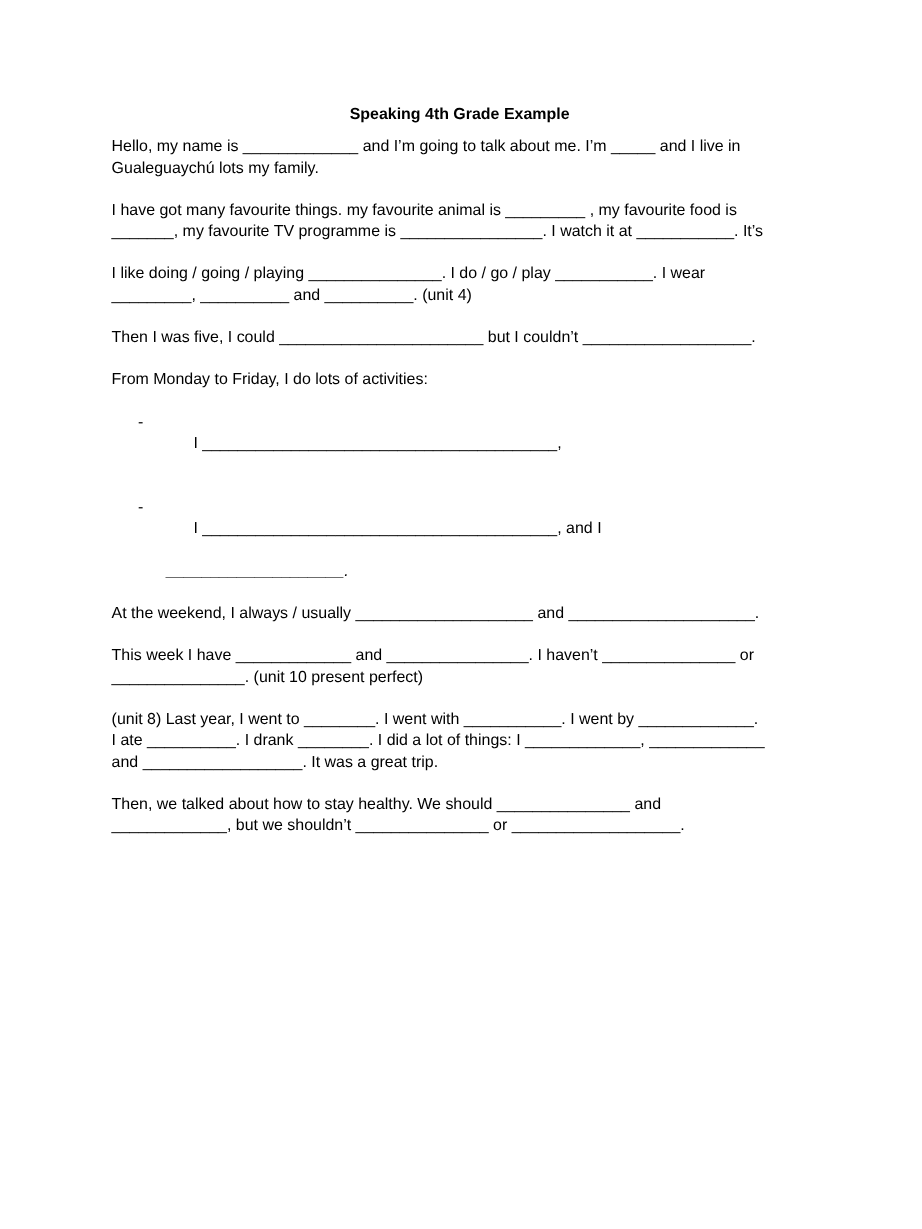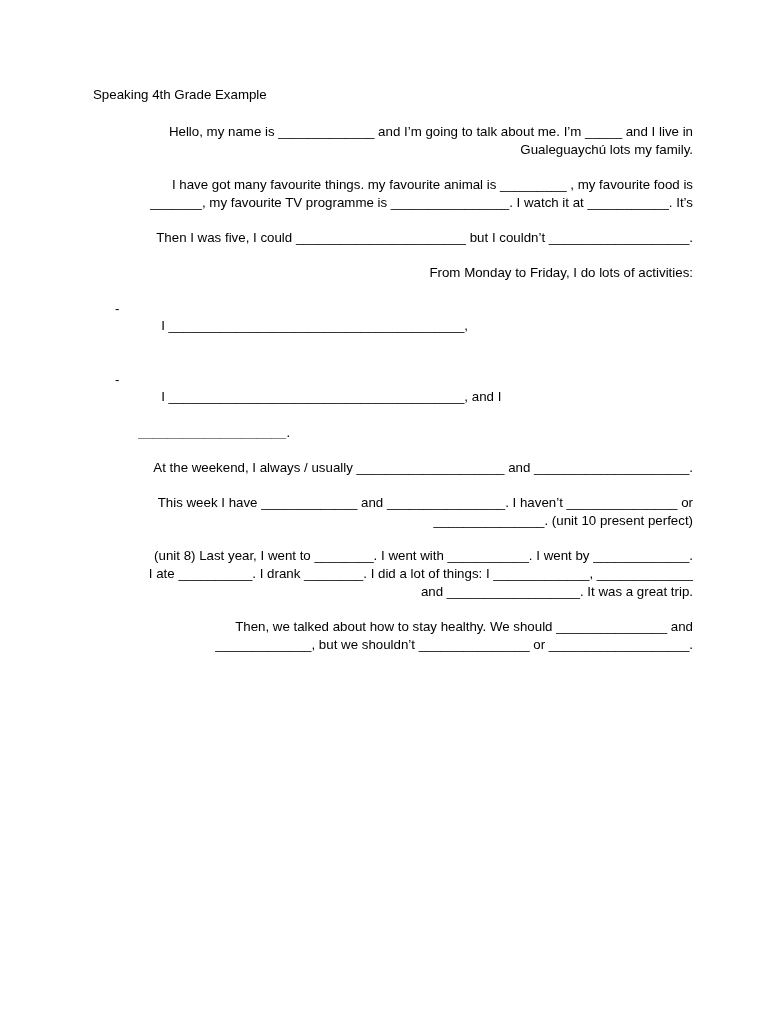--- a/index.html
+++ b/index.html
@@ -15,35 +15,35 @@
       font-family: "Liberation Sans", sans-serif;
       color: #000000;
     }
     .page {
       position: absolute;
       left: 93px;
       top: 86px;
       width: 600px;
     }
     .title {
-      font-weight: normal;
+      text-align: center;
+      font-weight: bold;
       font-size: 13.3px;
       line-height: 18px;
       width: 580px;
-      margin: 0 0 19px 0;
+      margin: 0 0 9px 0;
     }
     .para {
       font-size: 13.3px;
       line-height: 17.7px;
       margin: 0 0 17.6px 0;
     }
     .line {
       white-space: pre;
       display: block;
-      text-align: right;
     }
     .bullet-line {
       white-space: pre;
       display: block;
       position: relative;
       padding-left: 46px;
     }
     .bullet-line .dash {
       position: absolute;
       left: 22px;
@@ -64,20 +64,24 @@
   <div class="para">
     <span class="line">Hello, my name is _____________ and I’m going to talk about me. I’m _____ and I live in</span>
     <span class="line">Gualeguaychú lots my family.</span>
   </div>
 
   <div class="para">
     <span class="line">I have got many favourite things. my favourite animal is _________ , my favourite food is</span>
     <span class="line">_______, my favourite TV programme is ________________. I watch it at ___________. It’s</span>
   </div>
 
+  <div class="para">
+    <span class="line">I like doing / going / playing _______________. I do / go / play ___________. I wear</span>
+    <span class="line">_________, __________ and __________. (unit 4)</span>
+  </div>
 
   <div class="para">
     <span class="line">Then I was five, I could _______________________ but I couldn’t ___________________.</span>
   </div>
 
   <div class="para">
     <span class="line">From Monday to Friday, I do lots of activities:</span>
     <span class="bullet-line">
       <span class="dash">-</span>
       <span>I ________________________________________,</span>

